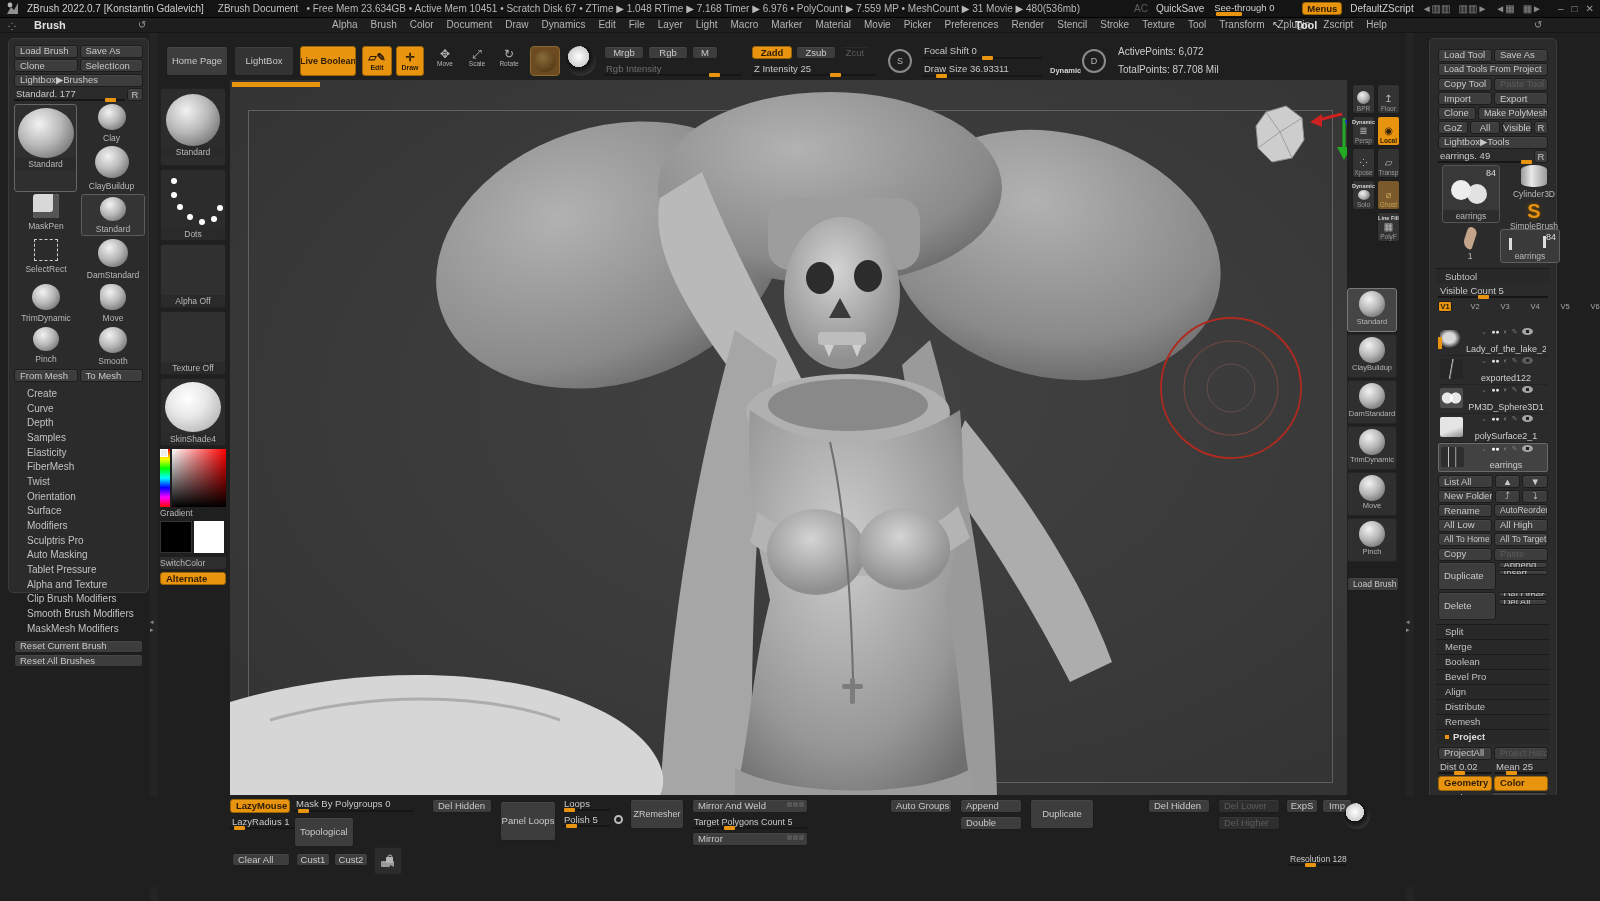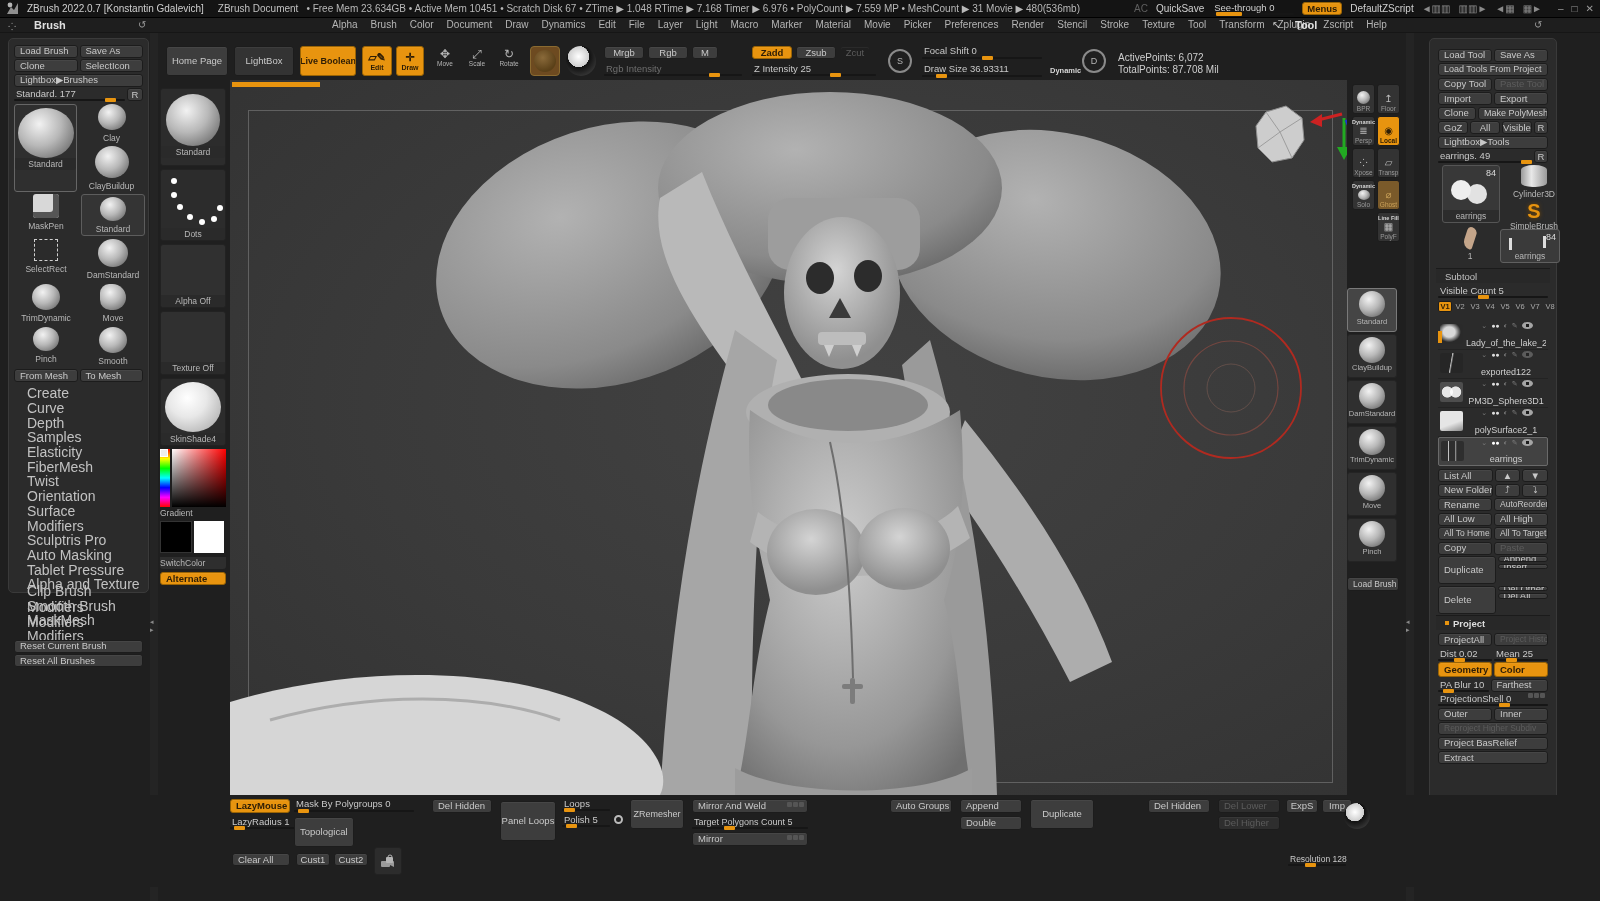--- a/index.html
+++ b/index.html
@@ -14,21 +14,21 @@
 .btn.dk{background:#333}
 .slider{position:relative}
 .slider .lbl{font-size:9.5px;color:var(--txt);padding-left:2px;white-space:nowrap;overflow:hidden}
 .slider .track{position:absolute;left:0;right:0;bottom:0;height:2px;background:#161616;border-radius:1px}
 .slider .knob{position:absolute;bottom:-1px;height:4px;width:11px;background:var(--accent);border-radius:1px}
 .sphere{border-radius:50%;background:radial-gradient(circle at 38% 32%,#f2f2f2,#b8b8b8 45%,#7c7c7c 78%,#5d5d5d)}
 .darktile{background:#2c2c2c;border:1px solid #222;border-radius:3px}
 .tlabel{font-size:8.5px;color:#b8b8b8;text-align:center;background:#2a2a2a;border-radius:0 0 3px 3px;line-height:12px;white-space:nowrap;overflow:hidden}
 .panel{background:var(--panel);border:1px solid #3a3a3a;border-radius:5px}
 .menu-item{color:#b5b5b5;font-size:10px}
-.bsec{height:14.7px;display:flex;align-items:center;padding-left:13px;font-size:14px;color:#c2c2c2}
+.bsec{height:14.7px;display:flex;align-items:center;padding-left:13px;font-size:10px;color:#c2c2c2}
 .tsec{background:#282828;border-top:1px solid #1b1b1b;height:15px;display:flex;align-items:center;padding-left:9px;font-size:9.5px;color:#c2c2c2}
 .tp-row{display:flex;gap:2px;margin:1.5px 0}
 .tp-row>*{flex:1;height:13px}
 .eye{display:inline-block;width:11px;height:7px;border-radius:50%;background:radial-gradient(circle,#1d1d1d 0 1.5px,#a5a5a5 1.6px)}
 .mini{display:flex;align-items:center;gap:4px;justify-content:center;font-size:7px;color:#7d7d7d;height:9px}
 .chip{height:11px;min-width:14px;border-radius:2px;background:#3a3a3a;color:#a8a8a8;font-size:7.5px;display:flex;align-items:center;justify-content:center;border:1px solid #1c1c1c}
 .chip.on{background:var(--accent);color:#2d1d06;font-weight:bold}
 .strow{border-bottom:1px solid #232323;position:relative;height:29px}
 .strow .nm{position:absolute;left:28px;right:2px;bottom:1px;text-align:center;font-size:9px;color:#cfcfcf;white-space:nowrap;overflow:hidden}
 .strow .th{position:absolute;left:2px;top:3px;width:23px;height:20px;background:#262626;border-radius:2px}
@@ -152,21 +152,21 @@
   <div class="slider" data-name="focal-shift-slider" style="position:absolute;left:922px;top:12px;width:120px;height:14px">
     <span class="lbl">Focal Shift 0</span>
     <span class="track"></span><span class="knob" style="left:50%"></span>
   </div>
   <div class="slider" data-name="draw-size-slider" style="position:absolute;left:922px;top:30px;width:120px;height:14px">
     <span class="lbl">Draw Size 36.93311</span>
     <span class="track"></span><span class="knob" style="left:12%"></span>
   </div>
   <span data-name="dynamic-label" style="position:absolute;left:1050px;top:33px;font-size:7.5px;font-weight:bold;color:#d8d8d8">Dynamic</span>
   <div data-name="depth-settings-icon" style="position:absolute;left:1082px;top:16px;width:24px;height:24px;border-radius:50%;border:2px solid #8a8a8a;display:flex;align-items:center;justify-content:center;color:#b5b5b5;font-size:9px">D</div>
-  <span data-name="active-points-stat" style="position:absolute;left:1118px;top:19px;color:#cfcfcf">ActivePoints: 6,072</span>
+  <span data-name="active-points-stat" style="position:absolute;left:1118px;top:13px;color:#cfcfcf">ActivePoints: 6,072</span>
   <span data-name="total-points-stat" style="position:absolute;left:1118px;top:31px;color:#cfcfcf">TotalPoints: 87.708 Mil</span>
 </div>
 
 <div class="panel abs" data-name="brush-panel" style="left:8px;top:38px;width:141px;height:555px;padding:4px 5px">
   <div class="tp-row">
     <div class="btn left" data-name="load-brush-button">Load Brush</div>
     <div class="btn left" data-name="save-as-button">Save As</div>
   </div>
   <div class="tp-row">
     <div class="btn left" data-name="clone-brush-button">Clone</div>
@@ -516,21 +516,21 @@
     </div>
   </div>
 
   <div class="tsec" data-name="subtool-section-header" style="margin:3px -2px 2px">
       <span>Subtool</span>
     </div>
   <div class="slider" data-name="visible-count-slider" style="height:13px;margin:1px 0 3px">
     <span class="lbl">Visible Count 5</span>
     <span class="track"></span><span class="knob" style="left:36%"></span>
   </div>
-  <div style="display:flex;gap:1px;margin-bottom:9px">
+  <div style="display:flex;gap:16px;margin-bottom:15px">
     <span class="chip on" data-name="subtool-tab-v1">V1</span>
     <span class="chip" data-name="subtool-tab-v2" style="background:transparent;border-color:transparent">V2</span>
     <span class="chip" data-name="subtool-tab-v3" style="background:transparent;border-color:transparent">V3</span>
     <span class="chip" data-name="subtool-tab-v4" style="background:transparent;border-color:transparent">V4</span>
     <span class="chip" data-name="subtool-tab-v5" style="background:transparent;border-color:transparent">V5</span>
     <span class="chip" data-name="subtool-tab-v6" style="background:transparent;border-color:transparent">V6</span>
     <span class="chip" data-name="subtool-tab-v7" style="background:transparent;border-color:transparent">V7</span>
     <span class="chip" data-name="subtool-tab-v8" style="background:transparent;border-color:transparent">V8</span>
   </div>
   <div data-name="subtool-list">
@@ -624,20 +624,30 @@
       <div class="btn left" data-name="insert-subtool-button" style="height:13px">Insert</div>
     </div>
   </div>
   <div class="tp-row" style="height:28px">
     <div class="btn left" data-name="delete-subtool-button" style="height:28px">Delete</div>
     <div style="display:flex;flex-direction:column;gap:2px;flex:1">
       <div class="btn left" data-name="del-other-button" style="height:13px">Del Other</div>
       <div class="btn left" data-name="del-all-button" style="height:13px">Del All</div>
     </div>
   </div>
+  <div data-name="subtool-subsections" style="margin:4px -2px 0">
+
+  <div class="tsec" data-name="tool-subsection">Split</div>
+      <div class="tsec" data-name="tool-subsection">Merge</div>
+      <div class="tsec" data-name="tool-subsection">Boolean</div>
+      <div class="tsec" data-name="tool-subsection">Bevel Pro</div>
+      <div class="tsec" data-name="tool-subsection">Align</div>
+      <div class="tsec" data-name="tool-subsection">Distribute</div>
+      <div class="tsec" data-name="tool-subsection">Remesh</div>
+    </div>
   <div class="tsec" data-name="project-section-header" style="margin:0 -2px">
     <span style="width:4px;height:4px;background:var(--accent);margin-right:4px;display:inline-block"></span>
     <span style="font-weight:bold;color:#ddd">Project</span>
   </div>
   <div class="tp-row" style="margin-top:3px">
     <div class="btn left" data-name="projectall-button">ProjectAll</div>
     <div class="btn left dis" data-name="project-history-button" style="font-size:8.5px">Project History</div>
   </div>
   <div class="tp-row">
     <div class="slider" data-name="dist-slider"><span class="lbl">Dist 0.02</span><span class="track"></span><span class="knob" style="left:30%"></span></div>

